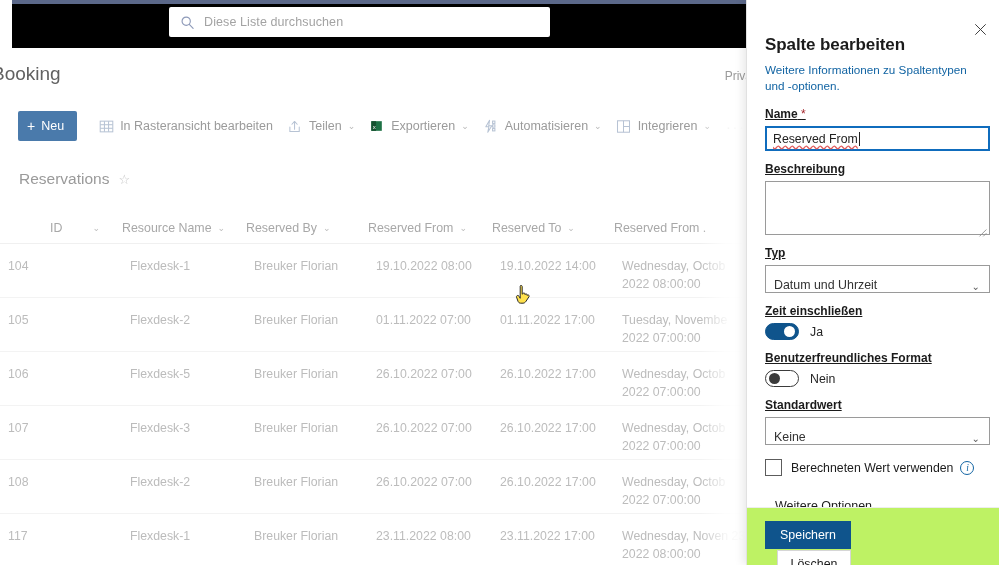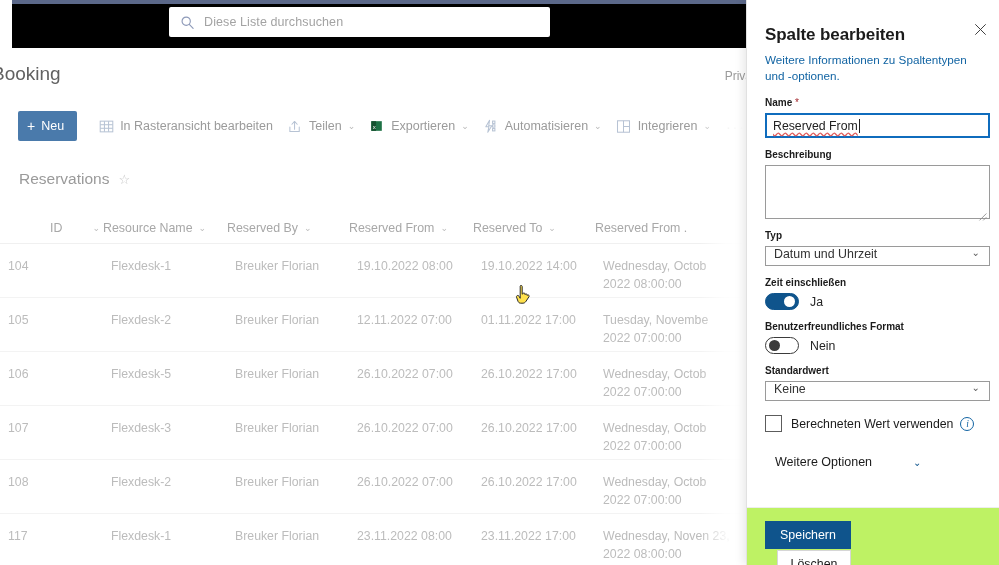--- a/index.html
+++ b/index.html
@@ -186,21 +186,21 @@
     padding-top: 13px;
     border-bottom: 1px solid #f3f3f3;
   }
   .row .cell {
     font-size: 12.3px;
     color: #bcbcbc;
     line-height: 18px;
     padding-left: 8px;
   }
   
-  .c-id   { width: 103px; padding-left: 50px; gap: 24px; }
+  .c-id   { width: 122px; padding-left: 50px; gap: 24px; }
   .c-res  { width: 124px; }
   .c-by   { width: 122px; }
   .c-from { width: 124px; }
   .c-to   { width: 122px; }
   .c-fromf{ width: 150px; padding-right: 8px; }
   .grid-head .c-id { padding-left: 50px; }
 
   
   .grid-fade {
     position: absolute;
@@ -222,21 +222,21 @@
   .panel {
     position: absolute;
     top: 0; right: 0;
     width: 253px; height: 565px;
     background: #ffffff;
     border-left: 1px solid #e1e1e1;
     box-shadow: -3px 0 9px rgba(0,0,0,0.09);
   }
   .panel-head {
     position: relative;
-    padding: 25px 20px 0 18px;
+    padding: 35px 20px 0 18px;
   }
   .panel-title {
     font-size: 17px;
     color: #1b1b1b;
     font-weight: 600;
     letter-spacing: -0.1px;
   }
   .panel-close {
     position: absolute;
     right: 8px; top: 18px;
@@ -252,25 +252,26 @@
     line-height: 16px;
     color: #1264a3;
     text-decoration: none;
     cursor: pointer;
   }
   .panel-body {
     padding: 0 18px;
     margin-top: 13px;
   }
   .field-label {
-    font-size: 10px;
+    font-size: 12px;
     color: #1b1b1b;
     font-weight: 600;
     margin-bottom: 5px;
     display: block;
+    text-decoration: underline;
   }
   .req { color: #a4262c; font-weight: 400; }
 
   .text-input {
     width: 225px; height: 25px;
     border: 2px solid #0f6cbd;
     background: #fff;
     display: flex;
     align-items: center;
     padding: 0 6px;
@@ -299,25 +300,25 @@
     position: relative;
   }
   .resize-grip {
     position: absolute;
     right: 2px; bottom: 2px;
     width: 9px; height: 9px;
     color: #8a8a8a;
   }
 
   .select-box {
-    width: 225px; height: 20px;
+    width: 225px; height: 28px;
     border: 1px solid #9a9a9a;
     background: #fff;
     display: flex;
-    align-items: flex-start;
+    align-items: flex-end;
     justify-content: space-between;
     padding: 0 9px 0 8px;
     cursor: pointer;
   }
   .select-box .sel-val {
     font-size: 12.4px;
     color: #333;
   }
   .select-box .chev {
     font-size: 10px;
@@ -574,21 +575,21 @@
       <div class="cell c-res">Flexdesk-1</div>
       <div class="cell c-by">Breuker Florian</div>
       <div class="cell c-from">19.10.2022 08:00</div>
       <div class="cell c-to">19.10.2022 14:00</div>
       <div class="cell c-fromf">Wednesday, Octob 2022 08:00:00</div>
     </div>
     <div class="row">
       <div class="cell c-id">105</div>
       <div class="cell c-res">Flexdesk-2</div>
       <div class="cell c-by">Breuker Florian</div>
-      <div class="cell c-from">12.11.2022 07:00</div>
+      <div class="cell c-from">01.11.2022 07:00</div>
       <div class="cell c-to">01.11.2022 17:00</div>
       <div class="cell c-fromf">Tuesday, Novembe 2022 07:00:00</div>
     </div>
     <div class="row">
       <div class="cell c-id">106</div>
       <div class="cell c-res">Flexdesk-5</div>
       <div class="cell c-by">Breuker Florian</div>
       <div class="cell c-from">26.10.2022 07:00</div>
       <div class="cell c-to">26.10.2022 17:00</div>
       <div class="cell c-fromf">Wednesday, Octob 2022 07:00:00</div>

